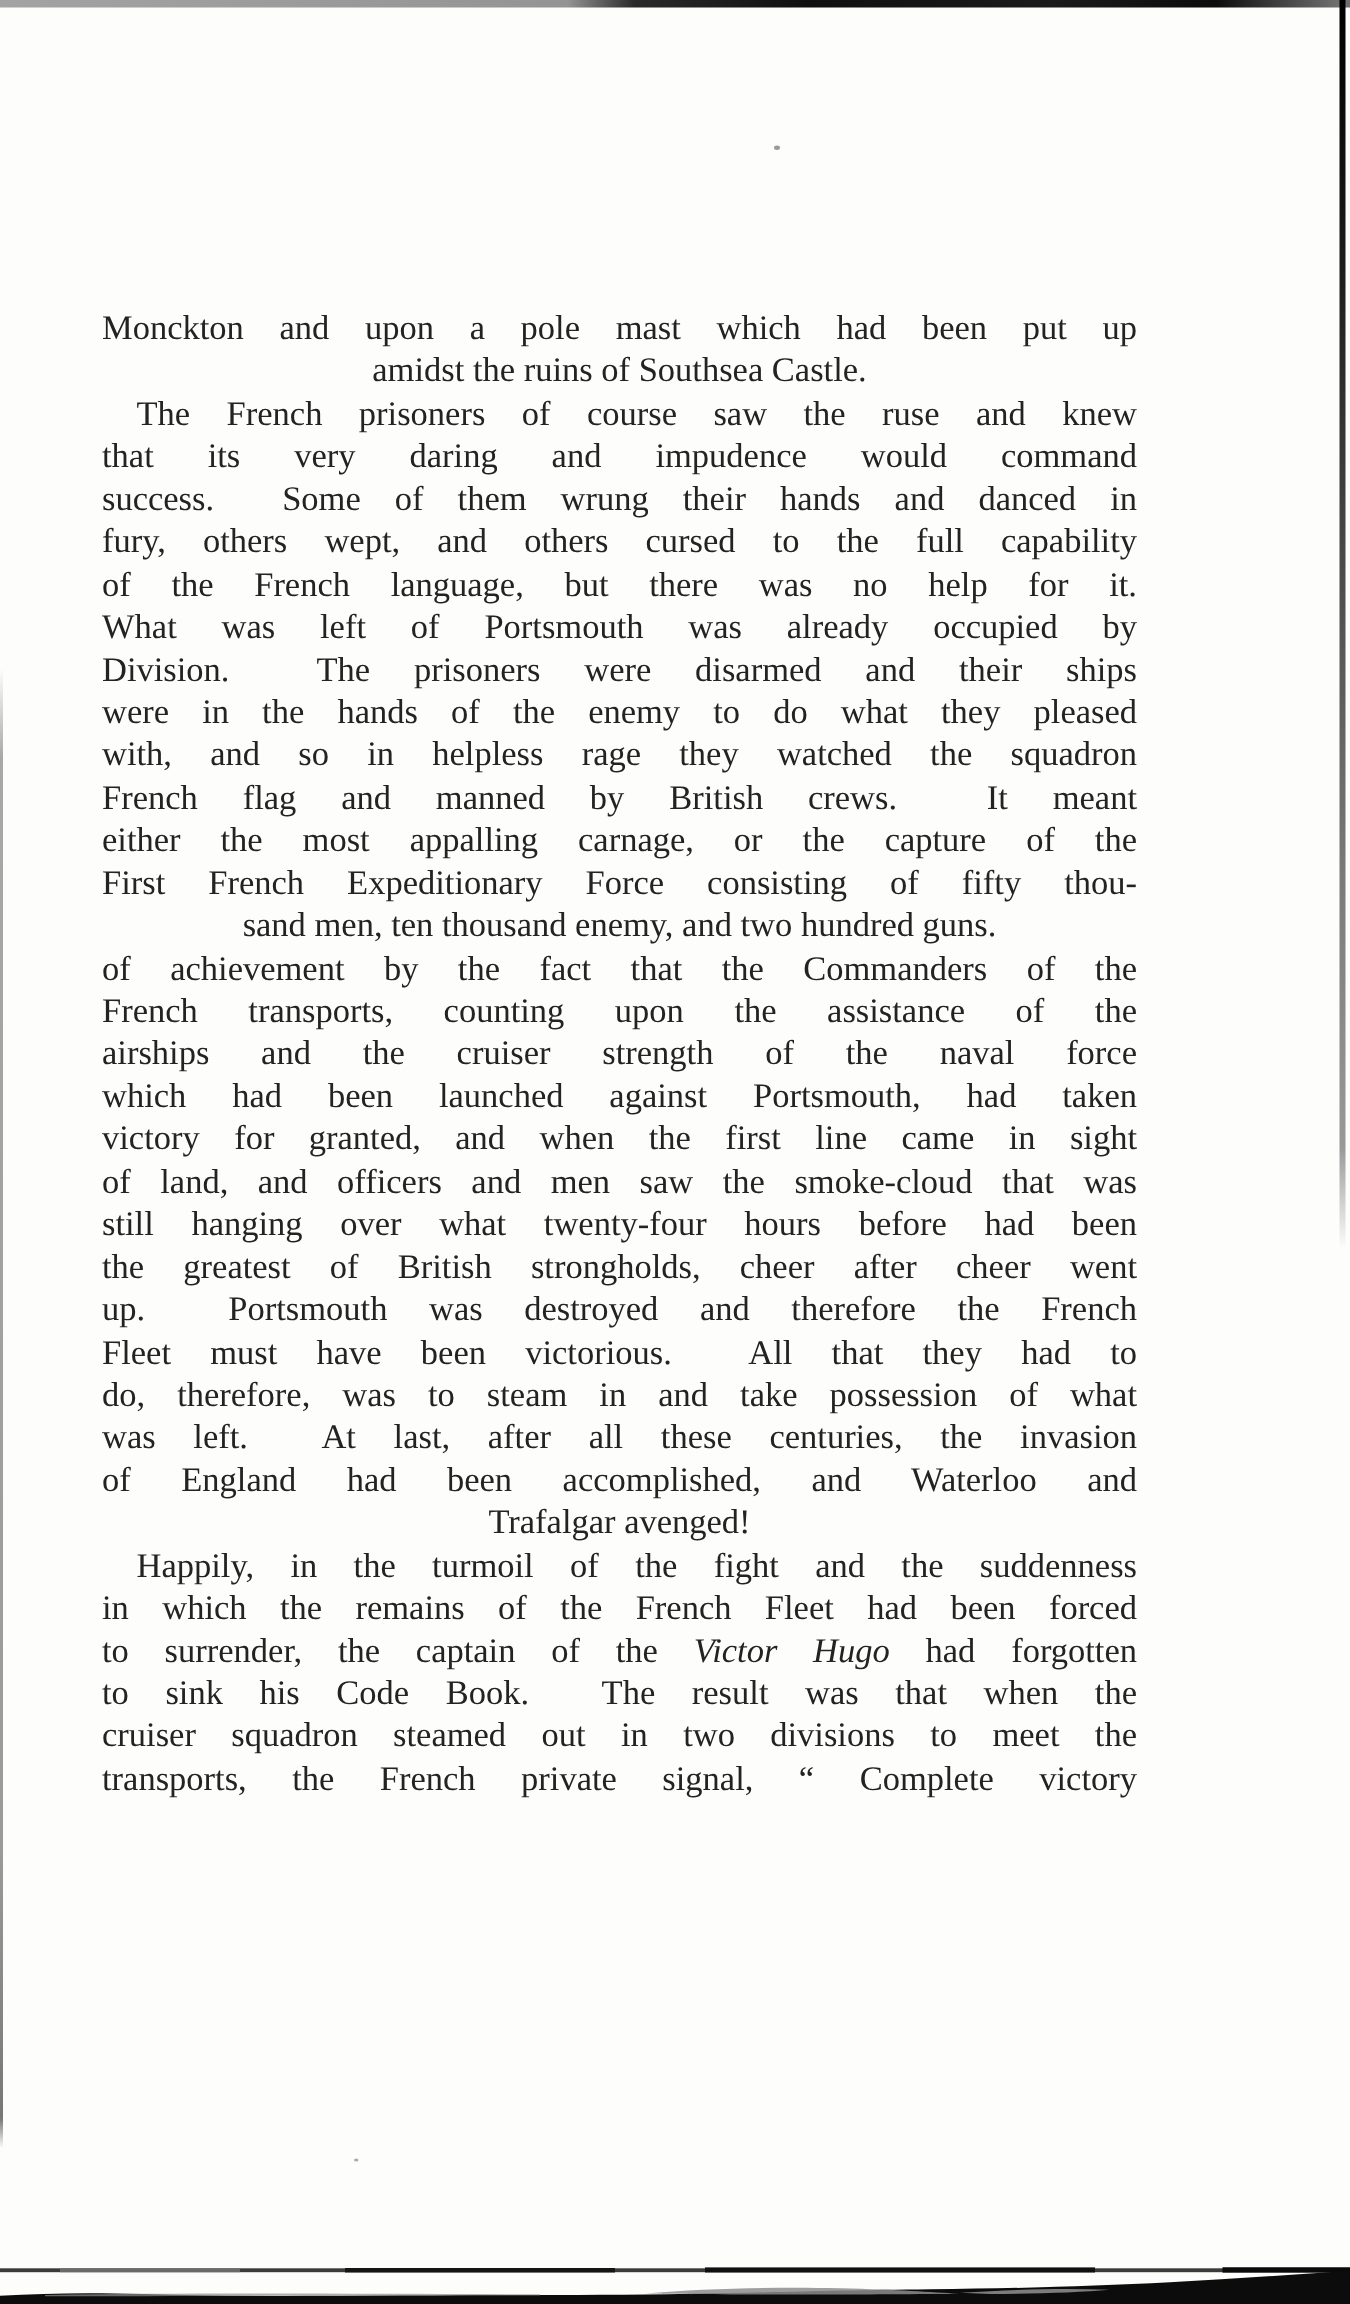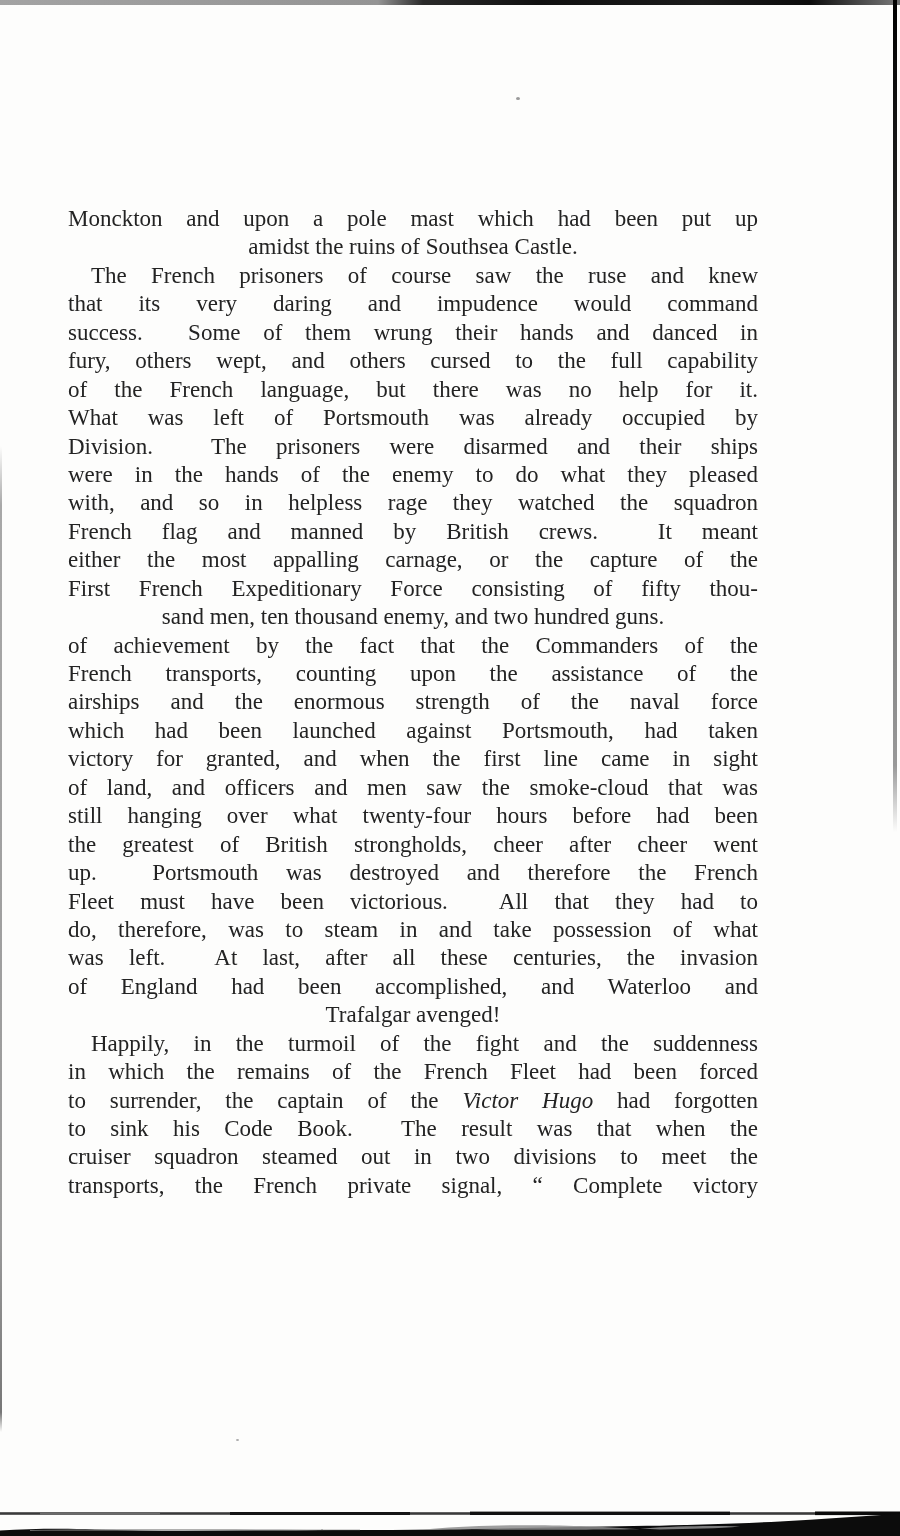--- a/index.html
+++ b/index.html
@@ -86,21 +86,21 @@
         <div class="line just">were in the hands of the enemy to do what they pleased</div>
         <div class="line just">with, and so in helpless rage they watched the squadron</div>
         <div class="line just">French flag and manned by British crews.&nbsp; It meant</div>
         <div class="line just">either the most appalling carnage, or the capture of the</div>
         <div class="line just">First French Expeditionary Force consisting of fifty thou-</div>
         <div class="line">sand men, ten thousand enemy, and two hundred guns.</div>
       </div>
       <div class="para">
         <div class="line just">of achievement by the fact that the Commanders of the</div>
         <div class="line just">French transports, counting upon the assistance of the</div>
-        <div class="line just">airships and the enormous strength of the naval force</div>
+        <div class="line just">airships and the cruiser strength of the naval force</div>
         <div class="line just">which had been launched against Portsmouth, had taken</div>
         <div class="line just">victory for granted, and when the first line came in sight</div>
         <div class="line just">of land, and officers and men saw the smoke-cloud that was</div>
         <div class="line just">still hanging over what twenty-four hours before had been</div>
         <div class="line just">the greatest of British strongholds, cheer after cheer went</div>
         <div class="line just">up.&nbsp; Portsmouth was destroyed and therefore the French</div>
         <div class="line just">Fleet must have been victorious.&nbsp; All that they had to</div>
         <div class="line just">do, therefore, was to steam in and take possession of what</div>
         <div class="line just">was left.&nbsp; At last, after all these centuries, the invasion</div>
         <div class="line just">of England had been accomplished, and Waterloo and</div>

